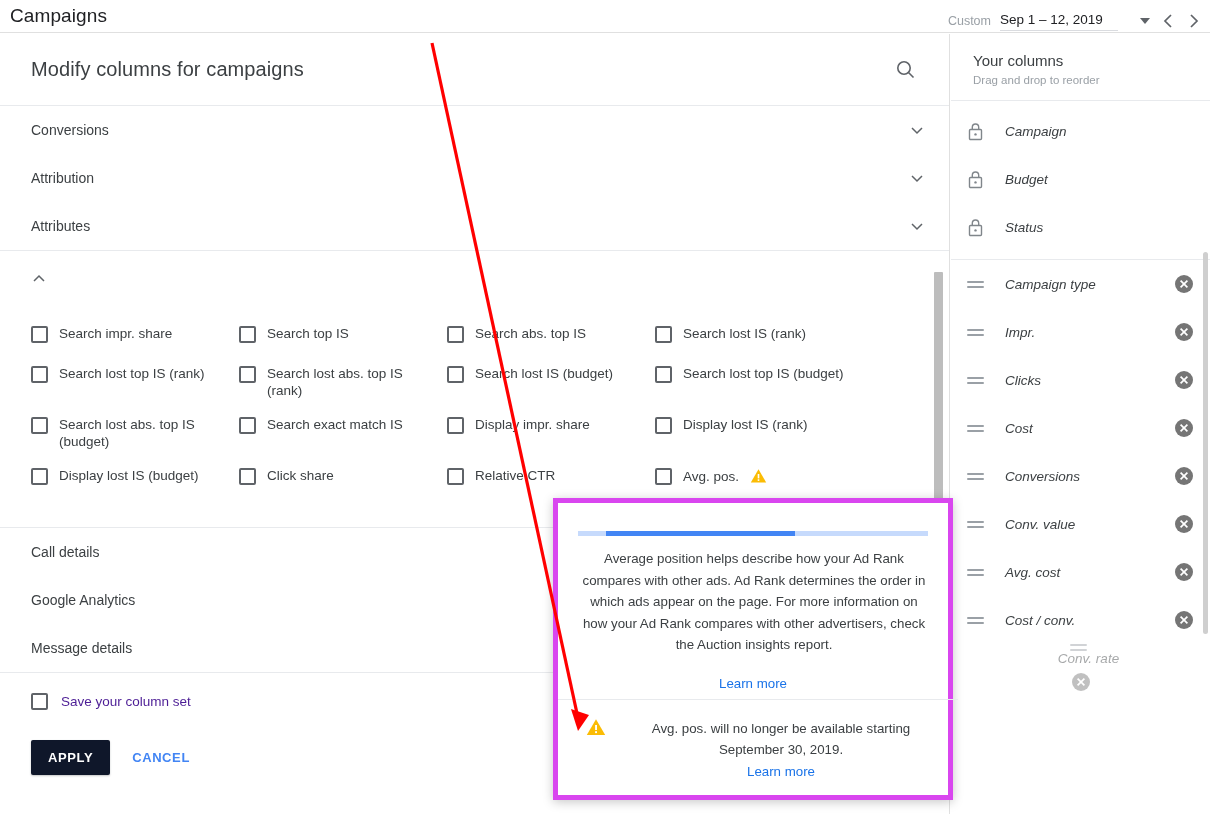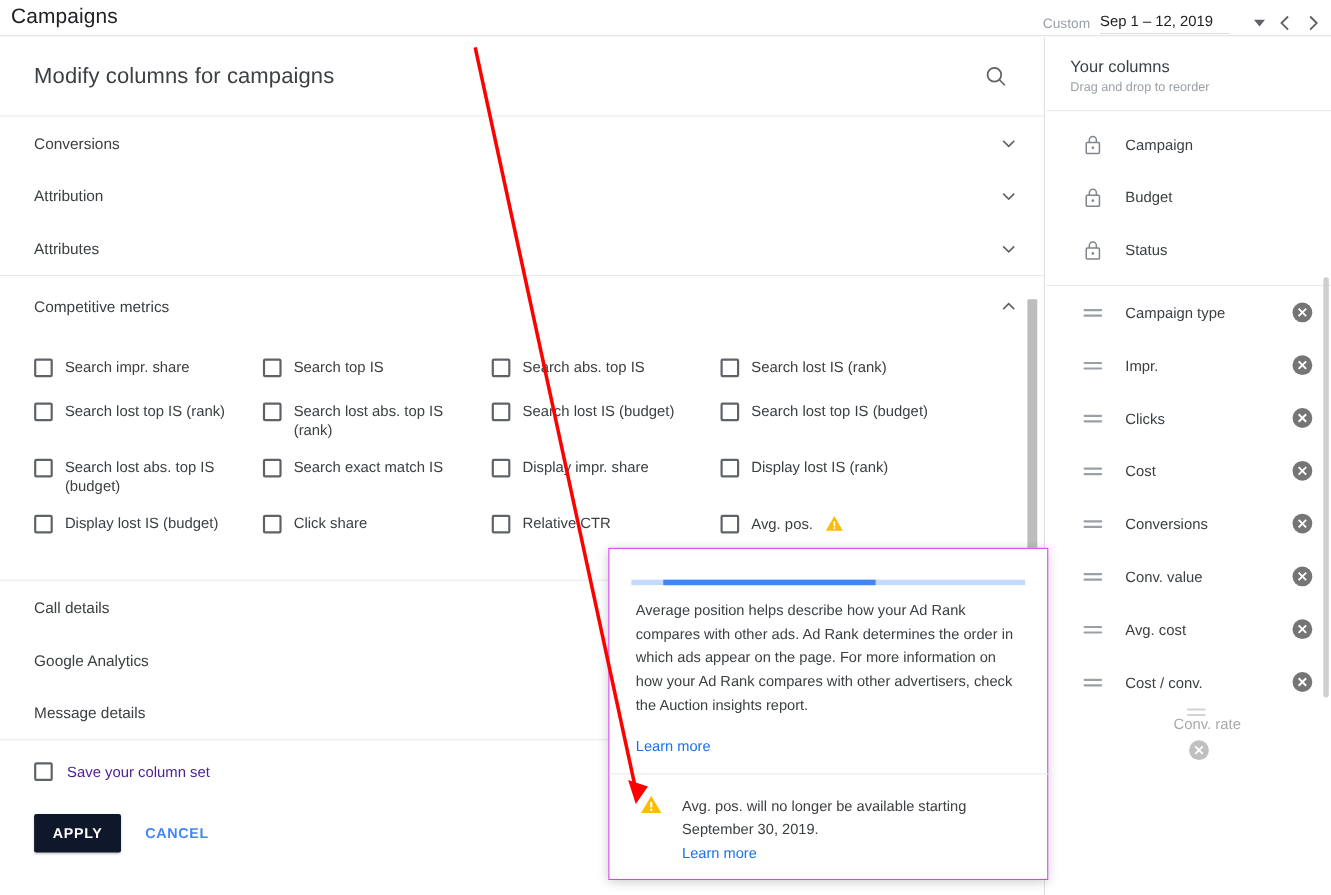--- a/index.html
+++ b/index.html
@@ -111,21 +111,21 @@
   
   .rightpanel {
     position: absolute; left: 951px; top: 34px; width: 259px; height: 780px;
     background: #fff; overflow: hidden;
   }
   .rp-header { padding: 18px 20px 14px 22px; border-bottom: 1px solid #e8eaed; }
   .rp-title { font-size: 15px; color: #3c4043; }
   .rp-sub { font-size: 11.5px; color: #9aa0a6; margin-top: 5px; }
   .rp-locked { border-bottom: 1px solid #e8eaed; padding: 6px 0 8px 0; }
   .rp-row {
-    display: flex; align-items: center; height: 48px; padding: 0 16px 0 34px;
+    display: flex; align-items: center; height: 48px; padding: 0 16px 0 16px; font-style: italic;
   }
   .rp-row .ico { width: 22px; display: flex; align-items: center; color: #80868b; }
   .rp-row .name { flex: 1; font-size: 13.5px; color: #3c4043; margin-left: 16px; }
   .grip { display: flex; flex-direction: column; gap: 3px; width: 17px; }
   .grip i { display: block; height: 2px; background: #9aa0a6; border-radius: 1px; }
   .removebtn { width: 20px; height: 20px; }
   .rp-scroll { position: absolute; right: 2px; top: 218px; width: 5px; height: 382px; background: #cfcfcf; border-radius: 3px; }
 
   
   .bgbottom { position: absolute; left: 951px; top: 700px; width: 259px; height: 114px; }
@@ -136,22 +136,23 @@
   .switch .knob { position: absolute; right: -2px; top: -3px; width: 20px; height: 20px; border-radius: 50%; background: #4285f4; box-shadow: 0 1px 3px rgba(0,0,0,.3); }
   .bgbtns { display: flex; gap: 9px; padding: 24px 0 0 6px; }
   .bgbtn {
     background: #f1f3f4; color: #9aa0a6; font-size: 14.5px; border-radius: 3px;
     padding: 9px 14px; white-space: nowrap; display: flex; align-items: center; gap: 6px;
   }
 
   
   .tooltip {
     position: absolute; left: 553px; top: 498px; width: 400px; height: 302px;
-    background: #fff; border: 1px solid #d946ef;
+    background: #fff; border: 5px solid #d946ef;
     box-shadow: 0 2px 10px rgba(0,0,0,.22);
+    text-align: center;
   }
   .tt-progress { margin: 28px 20px 0 20px; height: 5px; background: #c6dafc; position: relative; }
   .tt-progress i { position: absolute; left: 8%; top: 0; width: 54%; height: 5px; background: #4285f4; }
   .tt-body { padding: 12px 22px 0 24px; font-size: 13.3px; color: #3c4043; line-height: 1.62; }
   .tt-link { color: #1a73e8; font-size: 13.3px; }
   .tt-learn1 { padding: 18px 24px 0 24px; }
   .tt-warnbox {
     position: absolute; left: 0; bottom: 0; width: 400px; height: 96px;
     border-top: 1px solid #e8eaed; display: flex; padding: 18px 20px 0 28px; gap: 18px;
   }
@@ -222,21 +223,20 @@
           <svg width="16" height="16" viewBox="0 0 16 16">
               <path d="M3 6 L8 11 L13 6" stroke="#5f6368" stroke-width="1.5" fill="none"></path>
             </svg>
         </span>
       </div>
 
       <div class="divider"></div>
 
       <div class="metrics-block">
         <div class="section-row" style="height:56px;">
-          <span class="lbl">Competitive metrics</span>
           <span class="arrow">
             <svg width="16" height="16" viewBox="0 0 16 16">
                 <path d="M3 10 L8 5 L13 10" stroke="#5f6368" stroke-width="1.5" fill="none"></path>
               </svg>
           </span>
         </div>
 
         <div class="metrics-grid">
 
           <label class="cb-item">

